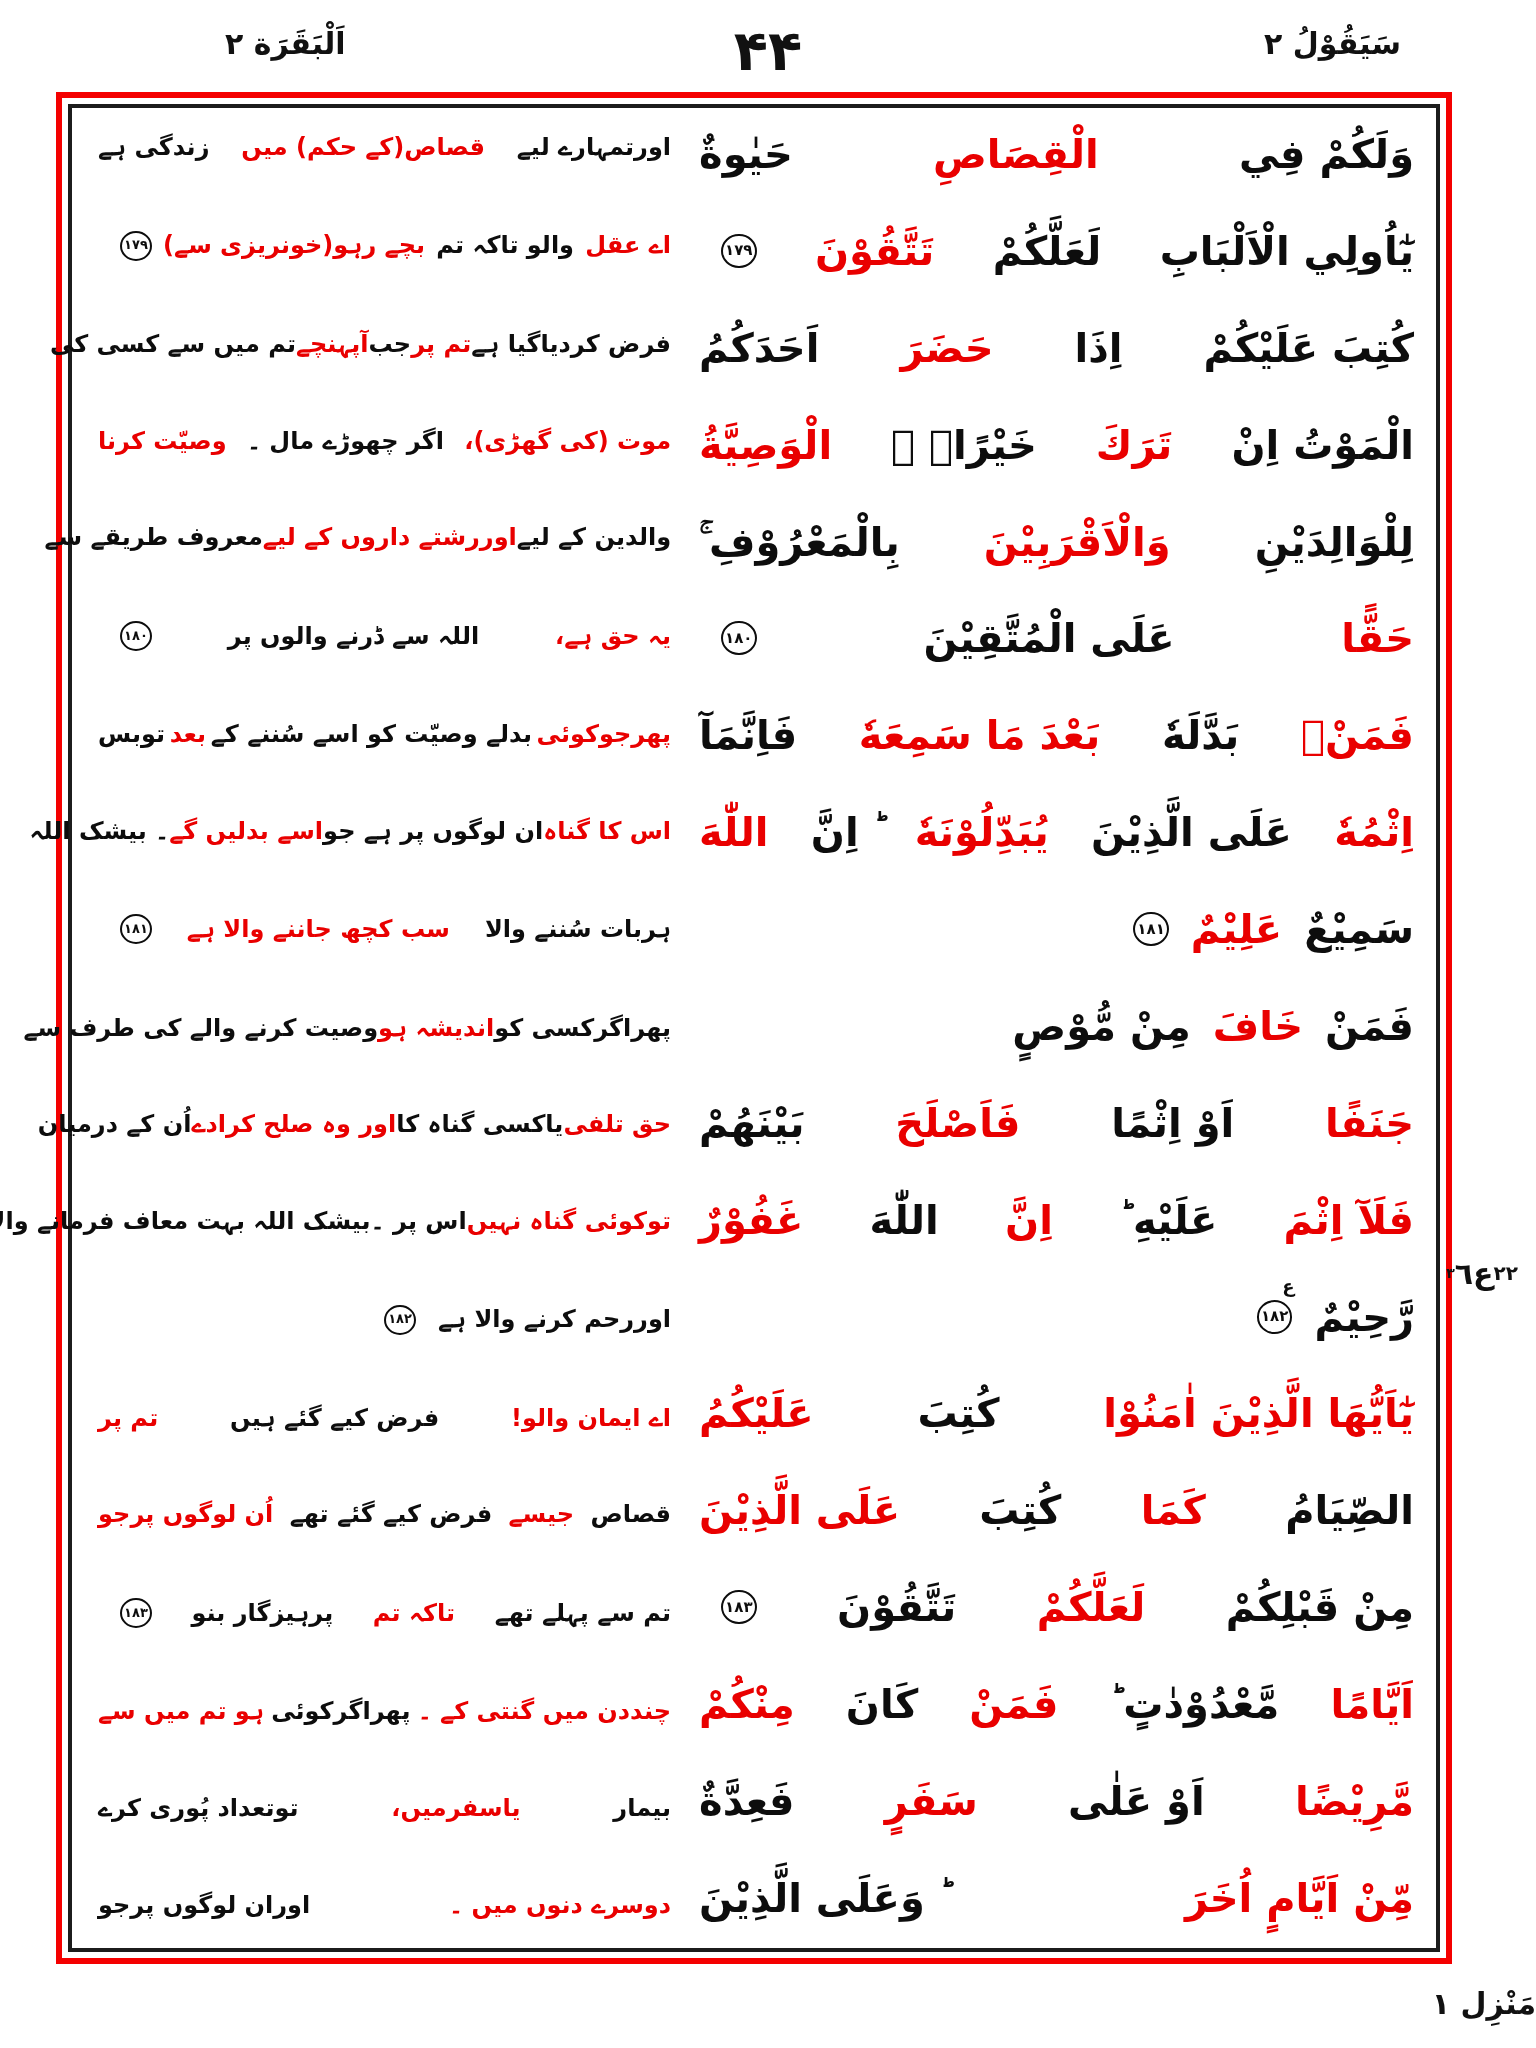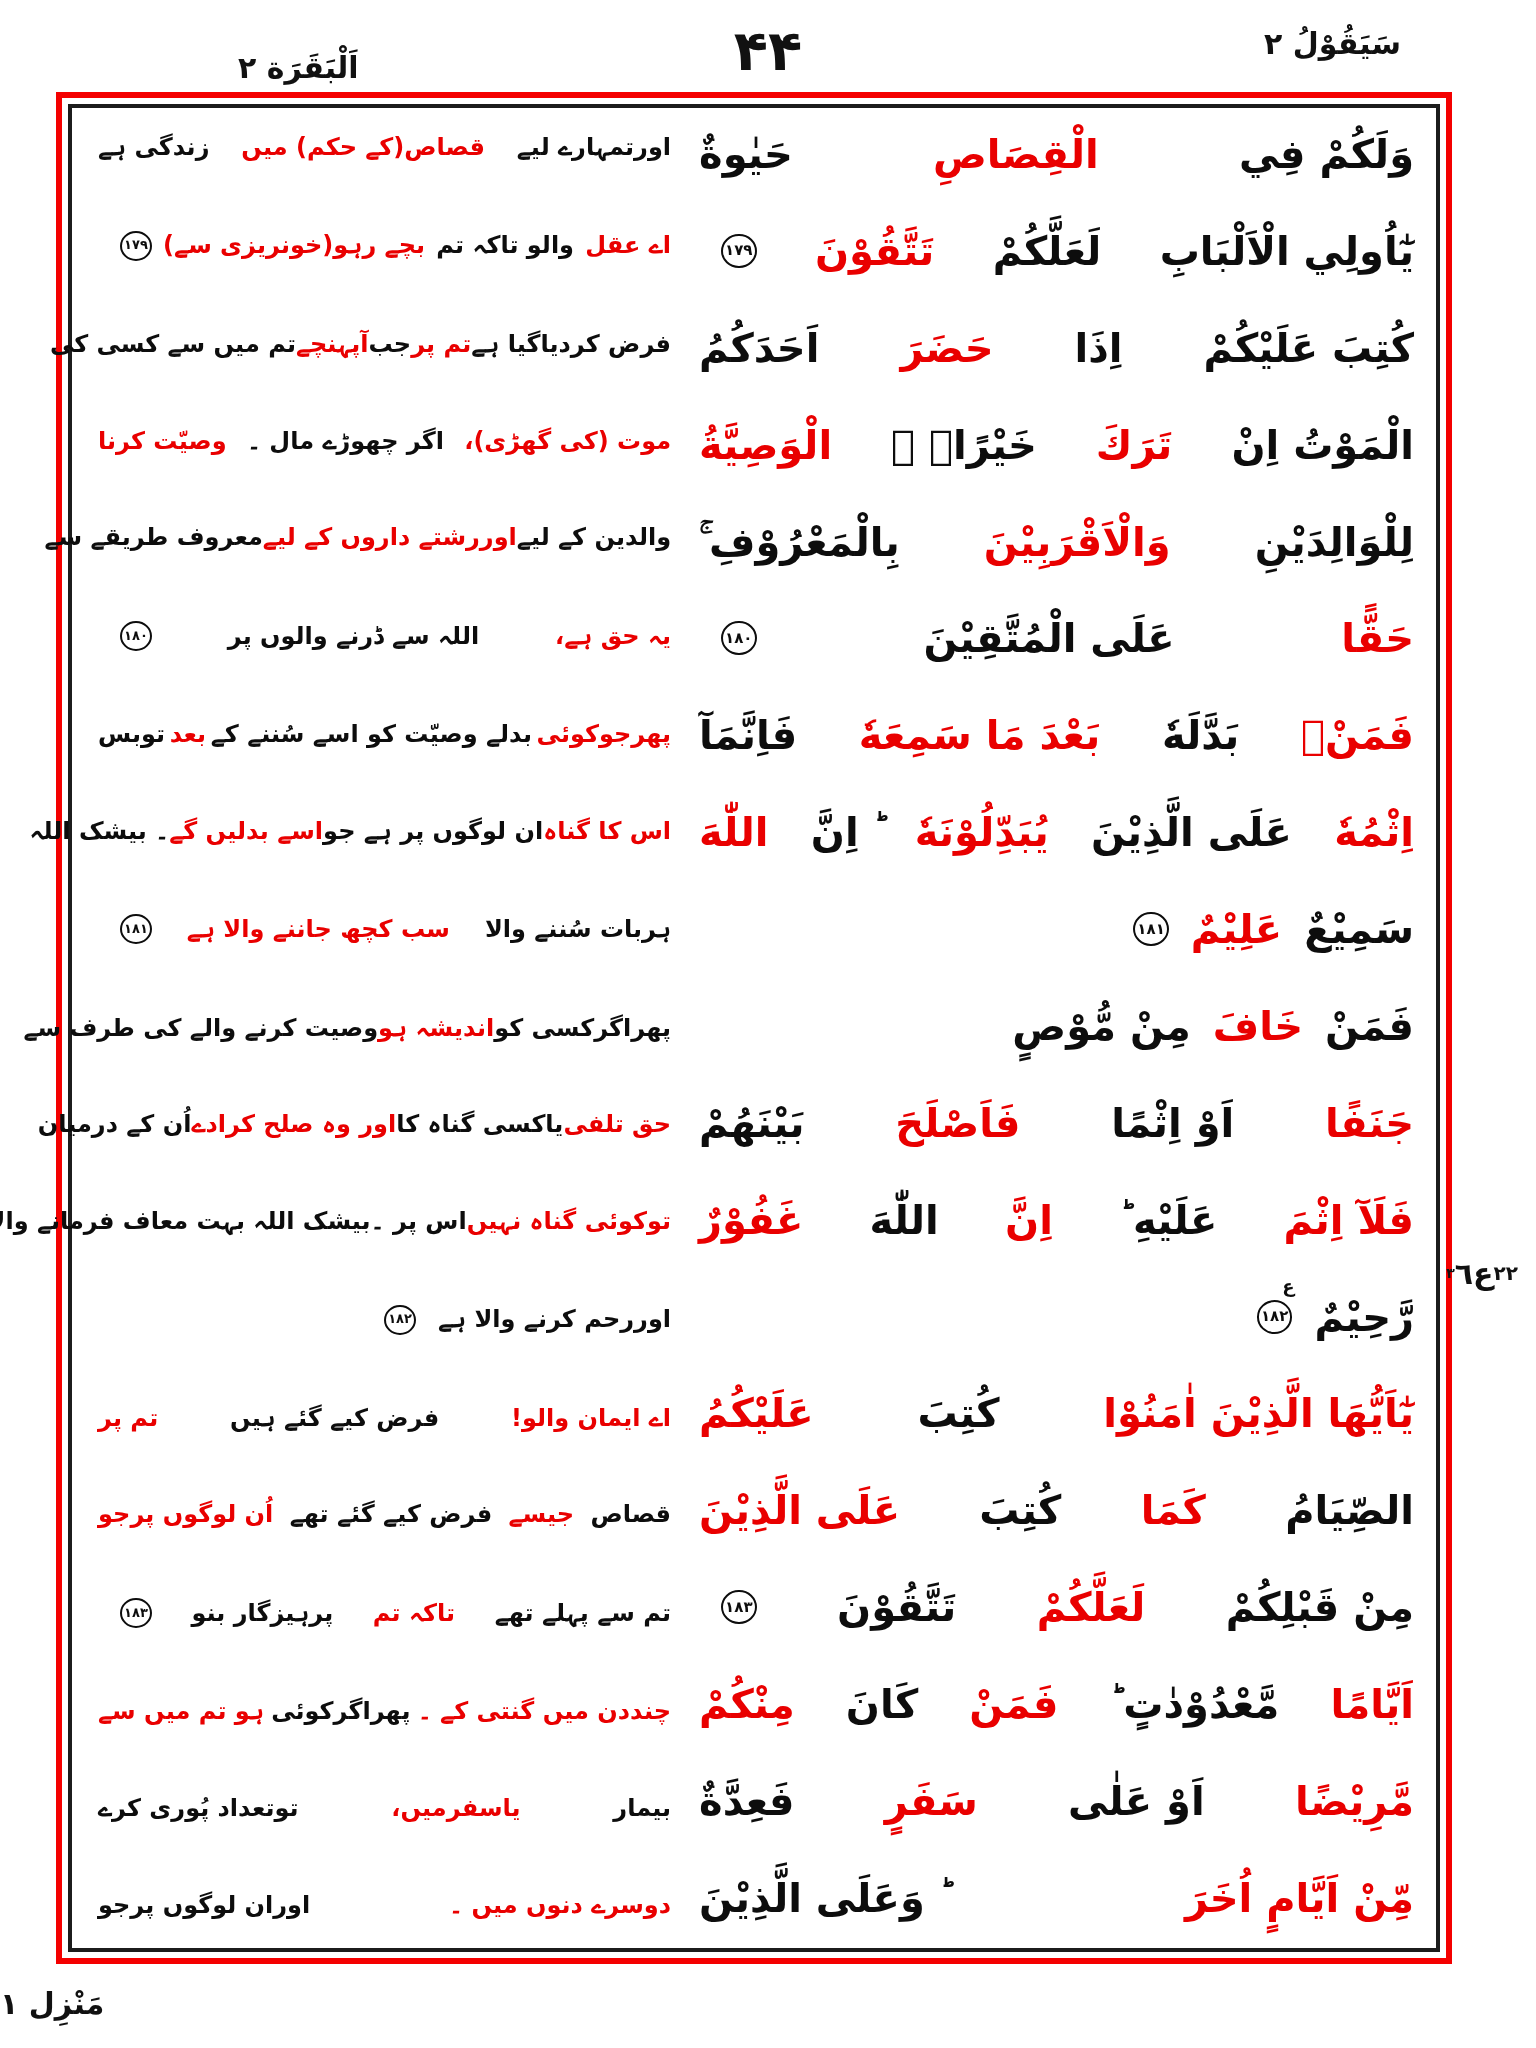--- a/index.html
+++ b/index.html
@@ -2,21 +2,21 @@
 <html lang="ur" dir="rtl"><head>
 <meta charset="utf-8">
 <style>
   html,body{margin:0;padding:0;}
   body{
     width:1536px;height:2048px;position:relative;background:#ffffff;
     font-family:"DejaVu Sans",sans-serif;overflow:hidden;
   }
   
   .hdr{position:absolute;top:26px;font-weight:bold;color:#111;font-size:30px;white-space:nowrap;}
-  .hdr-left{left:238px;margin-top:24px;}
+  .hdr-left{left:225px;}
   .hdr-right{right:135px;}
   .page-number{
     position:absolute;top:18px;left:0;right:0;text-align:center;
     font-size:56px;font-weight:bold;color:#111;
   }
   
   .frame-outer{
     position:absolute;left:56px;top:92px;width:1396px;height:1872px;
     border:6px solid #f40000;background:#fff;box-sizing:border-box;
   }
@@ -53,21 +53,21 @@
   
   .ruku-marker{
     position:absolute;right:18px;top:1258px;display:flex;flex-direction:row;
     align-items:center;color:#111;font-weight:bold;line-height:1.05;
   }
   .ruku-marker .n1{font-size:20px;}
   .ruku-marker .ayn{font-size:30px;}
   .ruku-marker .n2{font-size:14px;}
   
   .footer{
-    position:absolute;left:0;right:0;top:1986px;text-align:left;
+    position:absolute;left:0;right:0;top:1986px;text-align:right;
     font-size:30px;font-weight:bold;color:#111;
   }
 </style>
 </head>
 <body>
 
 <div class="hdr hdr-left">اَلْبَقَرَة ۲</div>
 <div class="page-number">۴۴</div>
 <div class="hdr hdr-right">سَيَقُوْلُ ۲</div>
 

